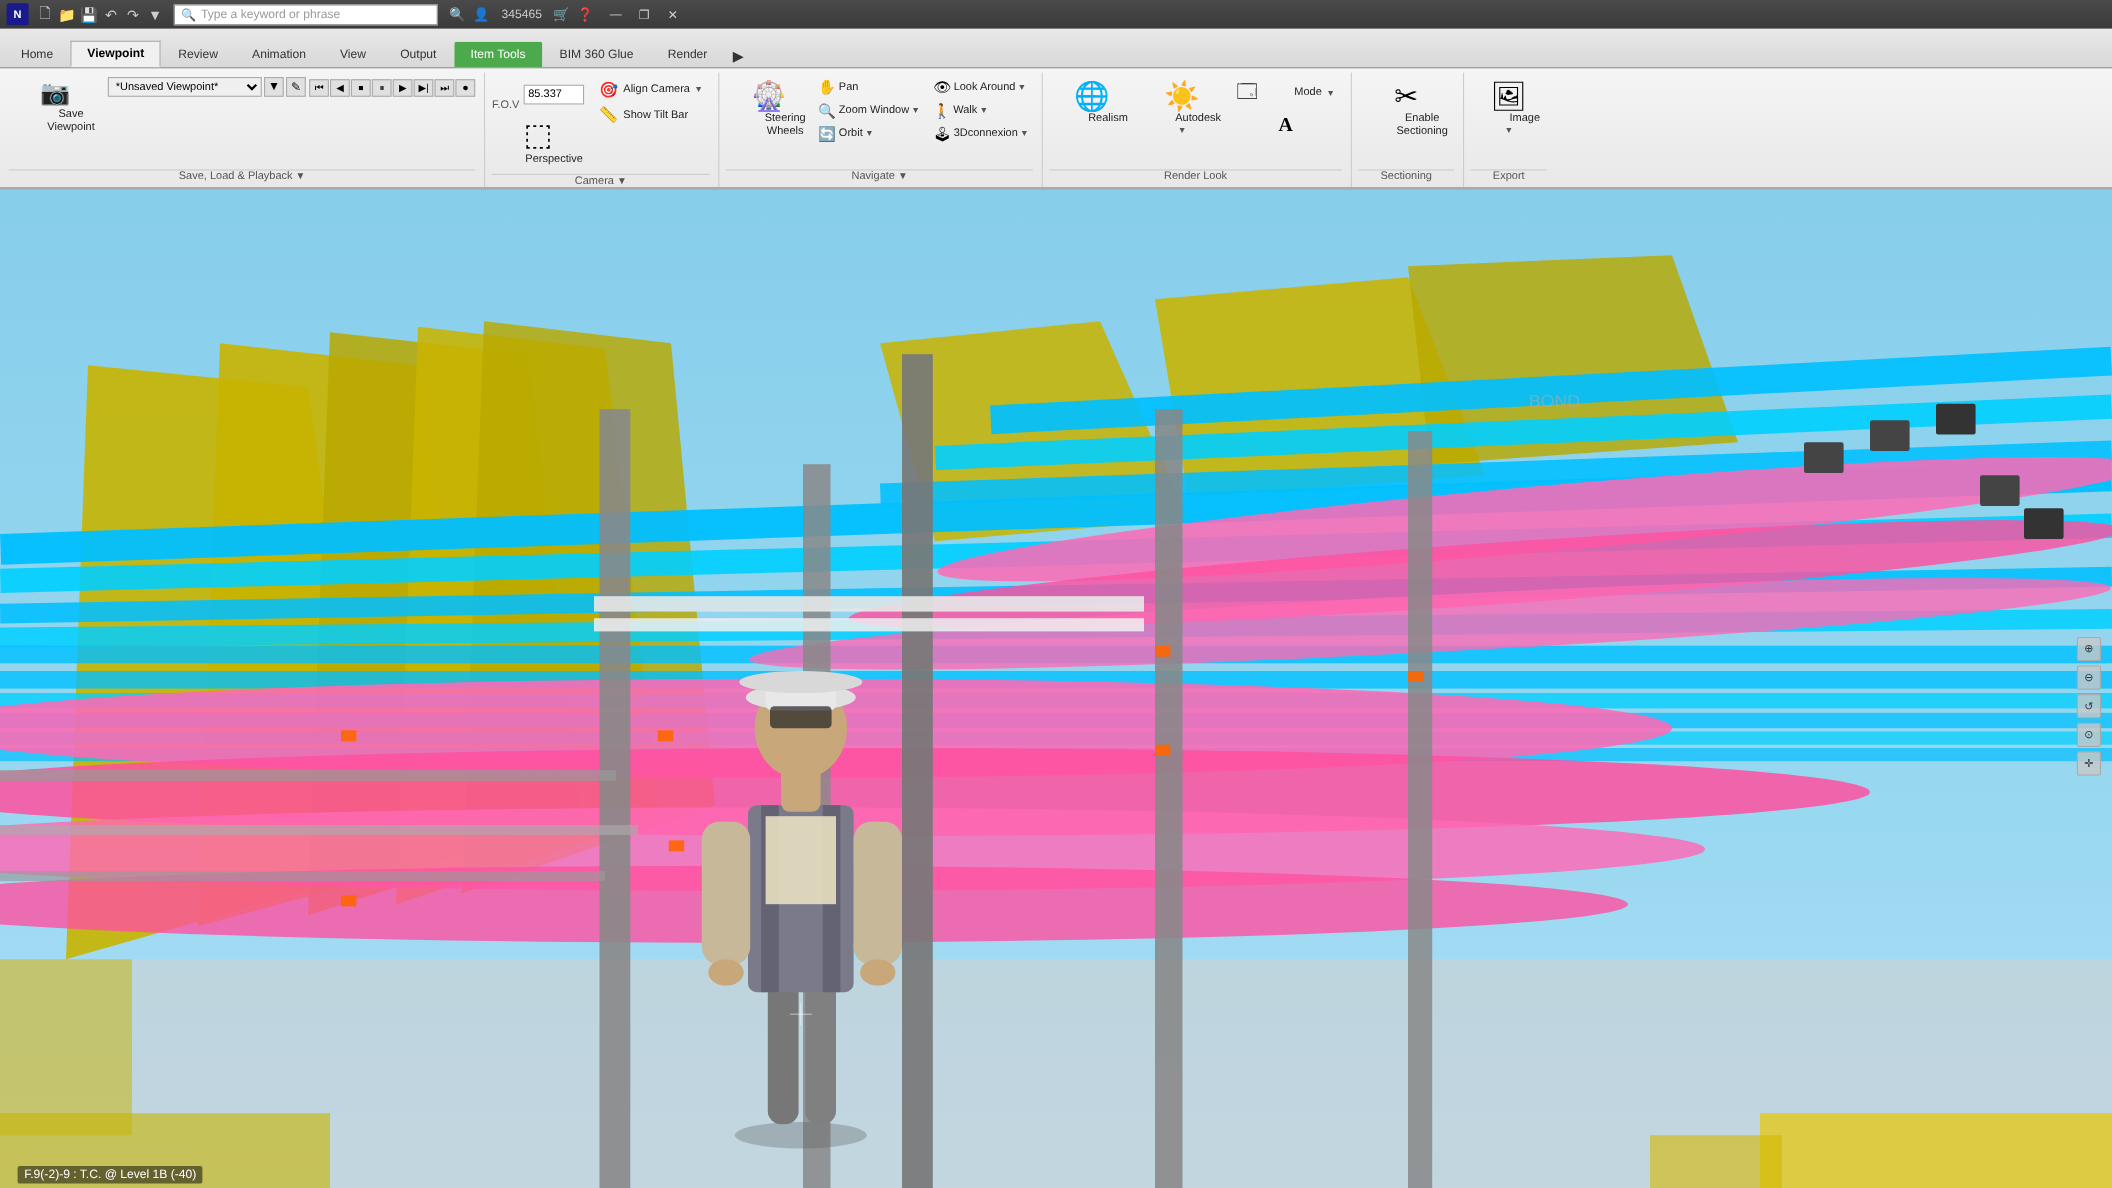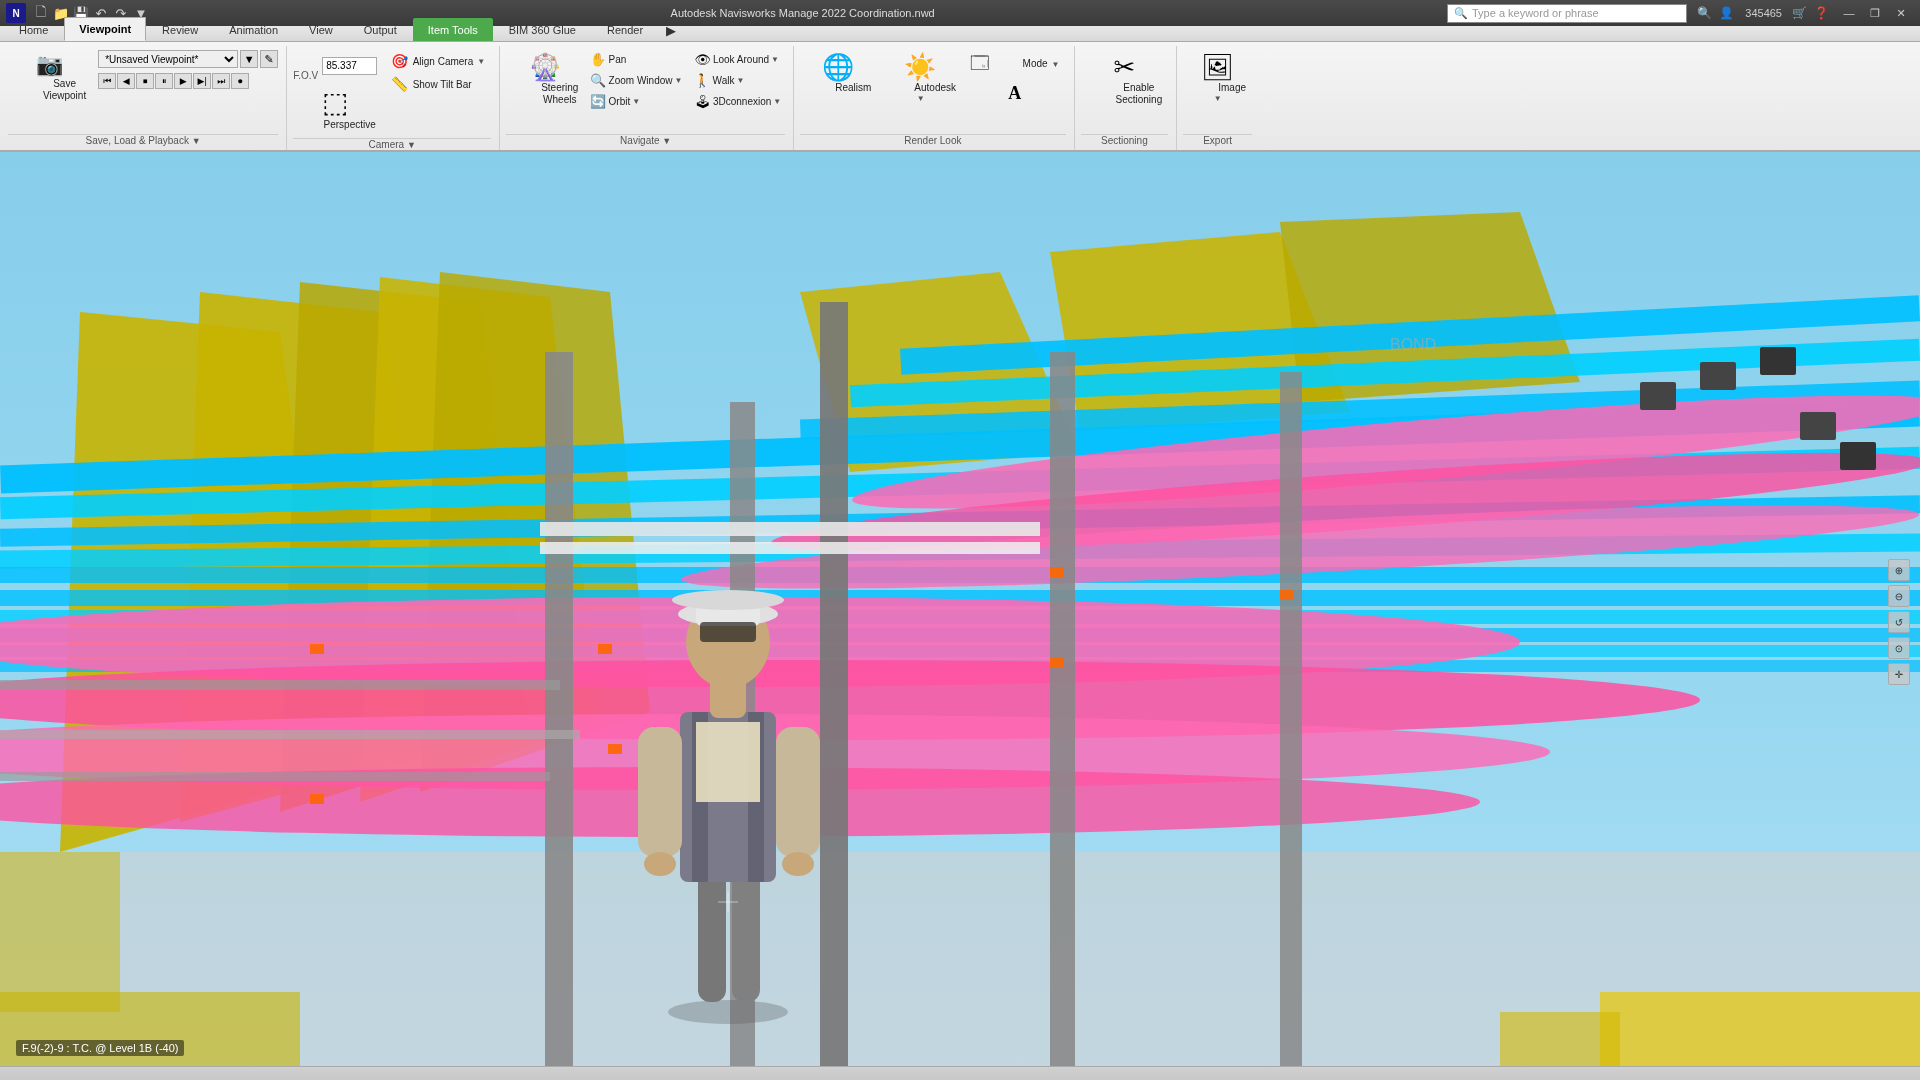--- a/index.html
+++ b/index.html
@@ -29,21 +29,21 @@
     }
     #title-bar .search-icon { margin-right: 4px; color: #888; }
     #title-bar .title-controls { display: flex; gap: 2px; align-items: center; margin-left: 8px; }
     #title-bar .tc-btn { width: 20px; height: 20px; display: flex; align-items: center; justify-content: center; cursor: pointer; color: #ccc; font-size: 12px; }
     #title-bar .window-controls { display: flex; margin-left: 4px; }
     #title-bar .wc-btn { width: 26px; height: 20px; display: flex; align-items: center; justify-content: center; cursor: pointer; color: #ccc; font-size: 11px; }
     #title-bar .user-info { font-size: 11px; color: #ccc; margin: 0 6px; }
 
     
     #ribbon-tabs {
-      height: 16px;
+      height: 36px;
       background: linear-gradient(to bottom, #e8e8e8, #d8d8d8);
       display: flex;
       align-items: flex-end;
       border-bottom: 1px solid #aaa;
       padding-left: 4px;
     }
     .tab {
       padding: 5px 14px 5px 14px;
       cursor: pointer;
       font-size: 11px;
@@ -180,21 +180,20 @@
     <span>N</span>
   </div>
   <div class="quick-access">
     <span class="qa-btn">🗋</span>
     <span class="qa-btn">📁</span>
     <span class="qa-btn">💾</span>
     <span class="qa-btn">↶</span>
     <span class="qa-btn">↷</span>
     <span class="qa-btn">▼</span>
   </div>
-  <div class="title-text">Autodesk Navisworks Manage 2022    Coordination.nwd</div>
   <div class="search-box">
     <span class="search-icon">🔍</span>
     <span style="color:#999;font-size:11px;">Type a keyword or phrase</span>
   </div>
   <div class="title-controls">
     <span class="tc-btn">🔍</span>
     <span class="tc-btn">👤</span>
     <span class="user-info">345465</span>
     <span class="tc-btn">🛒</span>
     <span class="tc-btn">❓</span>
@@ -220,21 +219,21 @@
 </div>
 
 <div id="ribbon">
 
   <div class="ribbon-section" style="min-width:200px;">
     <div class="ribbon-tools">
       <div class="rb-btn" style="min-width:52px;">
         <div class="icon">📷</div>
         <div class="label">Save<br>Viewpoint</div>
       </div>
-      <div style="display:flex;flex-direction:column;gap:3px;justify-content:center;margin-left:4px;">
+      <div style="display:flex;gap:3px;justify-content:center;margin-left:4px;">
         <div class="viewpoint-row">
           <select class="viewpoint-select">
             <option>*Unsaved Viewpoint*</option>
           </select>
           <button class="vp-btn">▼</button>
           <button class="vp-btn">✎</button>
         </div>
         <div class="playback-controls">
           <button class="pb-btn">⏮</button>
           <button class="pb-btn">◀</button>

